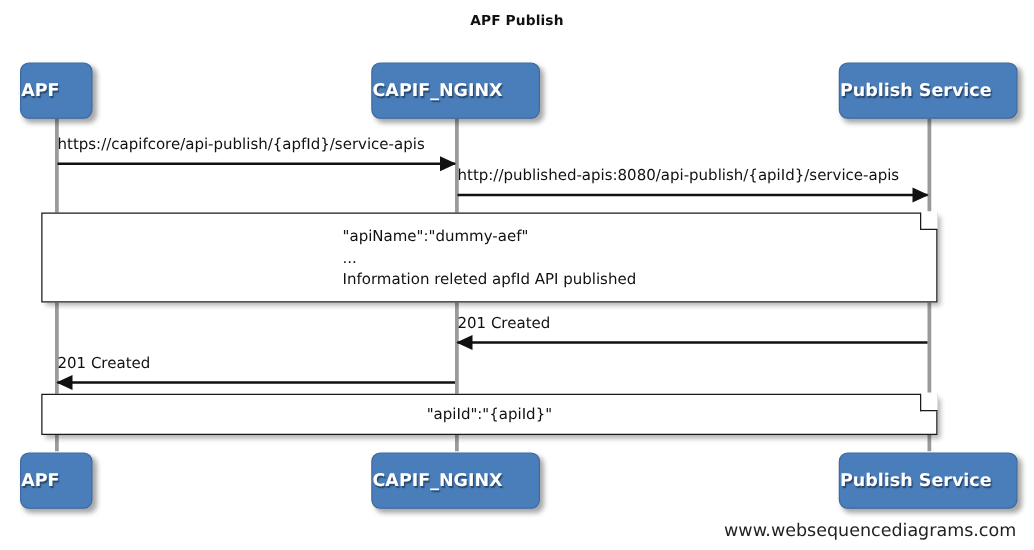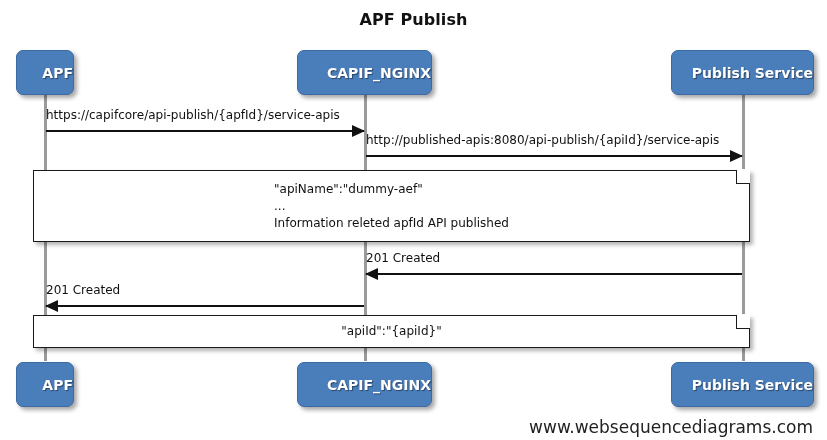--- a/index.html
+++ b/index.html
@@ -18,21 +18,21 @@
     overflow: hidden;
   }
 
   
   #diagram-title {
     position: absolute;
     left: 0;
     top: 10px;
     width: 827px;
     text-align: center;
-    font-size: 16px;
+    font-size: 11px;
     font-weight: bold;
     color: #111111;
     letter-spacing: 0.1px;
   }
 
   
   .lifeline {
     position: absolute;
     width: 3px;
     background: #9a9a9a;
@@ -43,21 +43,21 @@
     position: absolute;
     box-sizing: border-box;
     background: #4a7ebb;
     border: 1px solid #3d6aa2;
     border-radius: 7px;
     color: #ffffff;
     font-size: 14px;
     font-weight: bold;
     display: flex;
     align-items: center;
-    justify-content: flex-end;
+    justify-content: flex-start;
     box-shadow: 3px 3px 4px rgba(0,0,0,0.35);
     text-shadow: 1px 1px 1px rgba(0,0,0,0.45);
     white-space: nowrap;
   }
 
   
   .message {
     position: absolute;
     height: 30px;
   }
@@ -142,21 +142,21 @@
     line-height: 17px;
     white-space: pre;
   }
   .note-line.centered-block {
     text-align: center;
   }
 
   
   #footer {
     position: absolute;
-    font-size: 17px;
+    font-size: 14px;
     color: #222222;
     white-space: nowrap;
   }
 </style>
 </head>
 <body>
 
 <div id="canvas">
 
   <div id="diagram-title">APF Publish</div>

